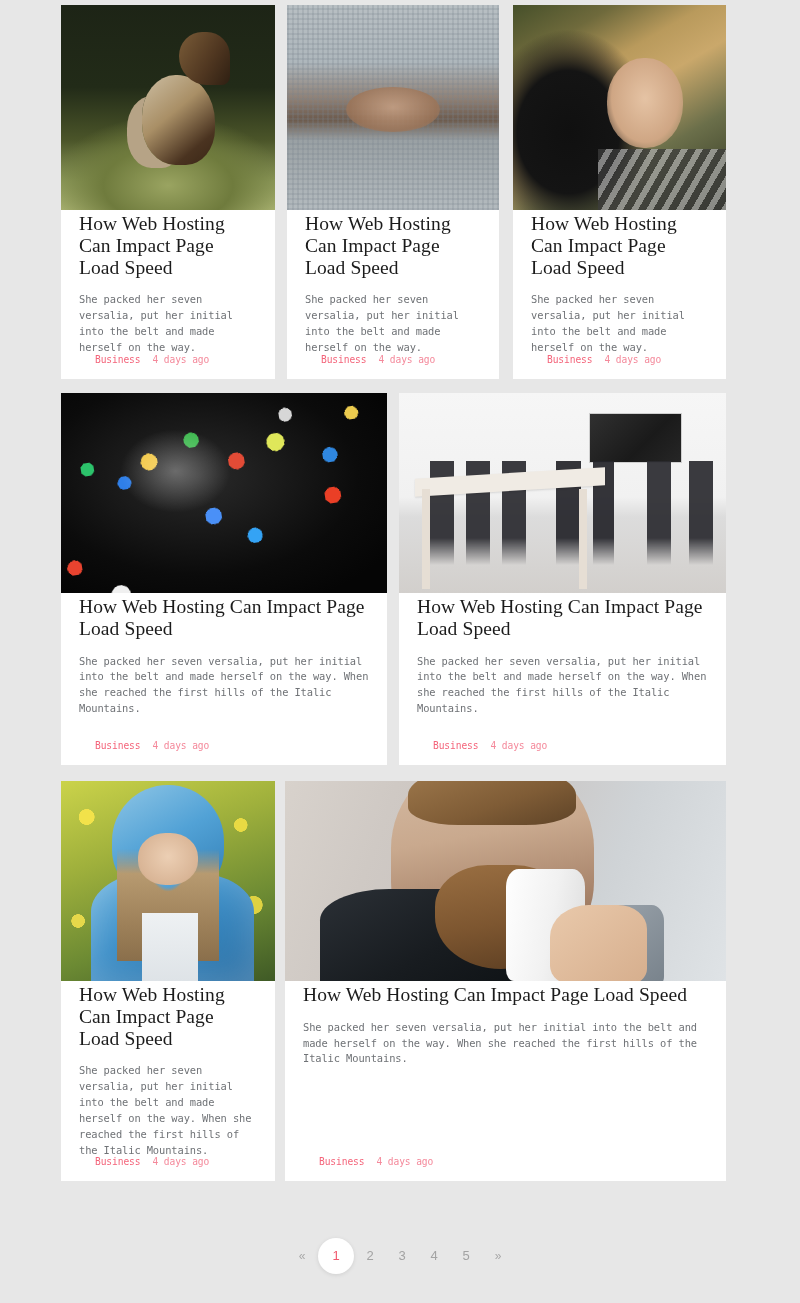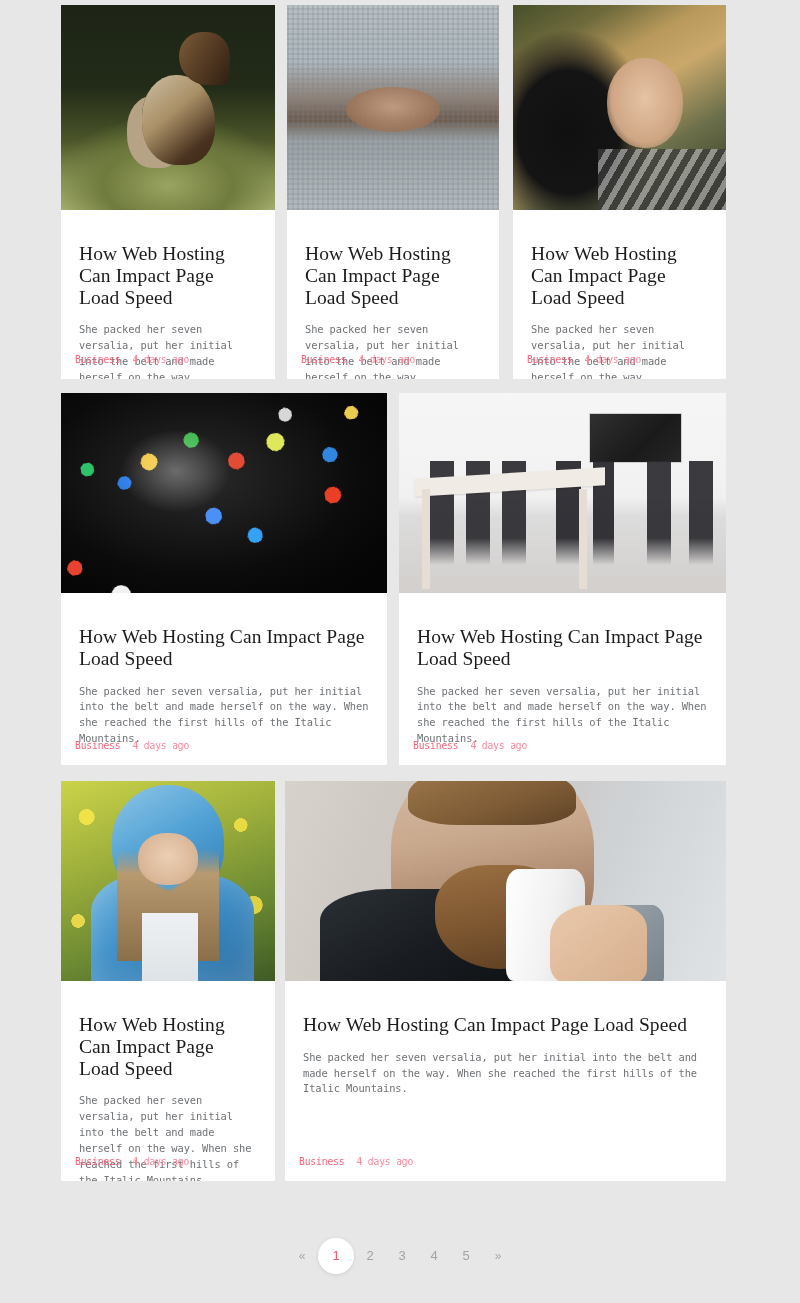--- a/index.html
+++ b/index.html
@@ -26,21 +26,21 @@
     box-sizing: border-box;
     overflow: hidden;
   }
   .card-media {
     position: relative;
     width: 100%;
     overflow: hidden;
     background: #cfcfcf;
   }
   .card-body {
-    padding: 33px 18px 0 18px;
+    padding: 3px 18px 0 18px;
   }
   .card-title {
     font-family: "Liberation Serif", serif;
     font-size: 19.5px;
     line-height: 1.12;
     color: #1b1b1b;
     margin: 0 0 14px 0;
     font-weight: 400;
     letter-spacing: 0.1px;
   }
@@ -50,21 +50,21 @@
   .card-excerpt {
     font-family: "DejaVu Sans Mono", monospace;
     font-size: 10.4px;
     line-height: 1.52;
     color: #6f7276;
     margin: 0;
     letter-spacing: -0.1px;
   }
   .card-meta {
     position: absolute;
-    left: 14px;
+    left: 34px;
     bottom: 14px;
     font-family: "DejaVu Sans Mono", monospace;
     font-size: 9.6px;
     color: #f4647a;
     letter-spacing: -0.1px;
     white-space: nowrap;
   }
   .meta-cat { margin-right: 12px; }
   .meta-date { color: #f4889a; }
 

